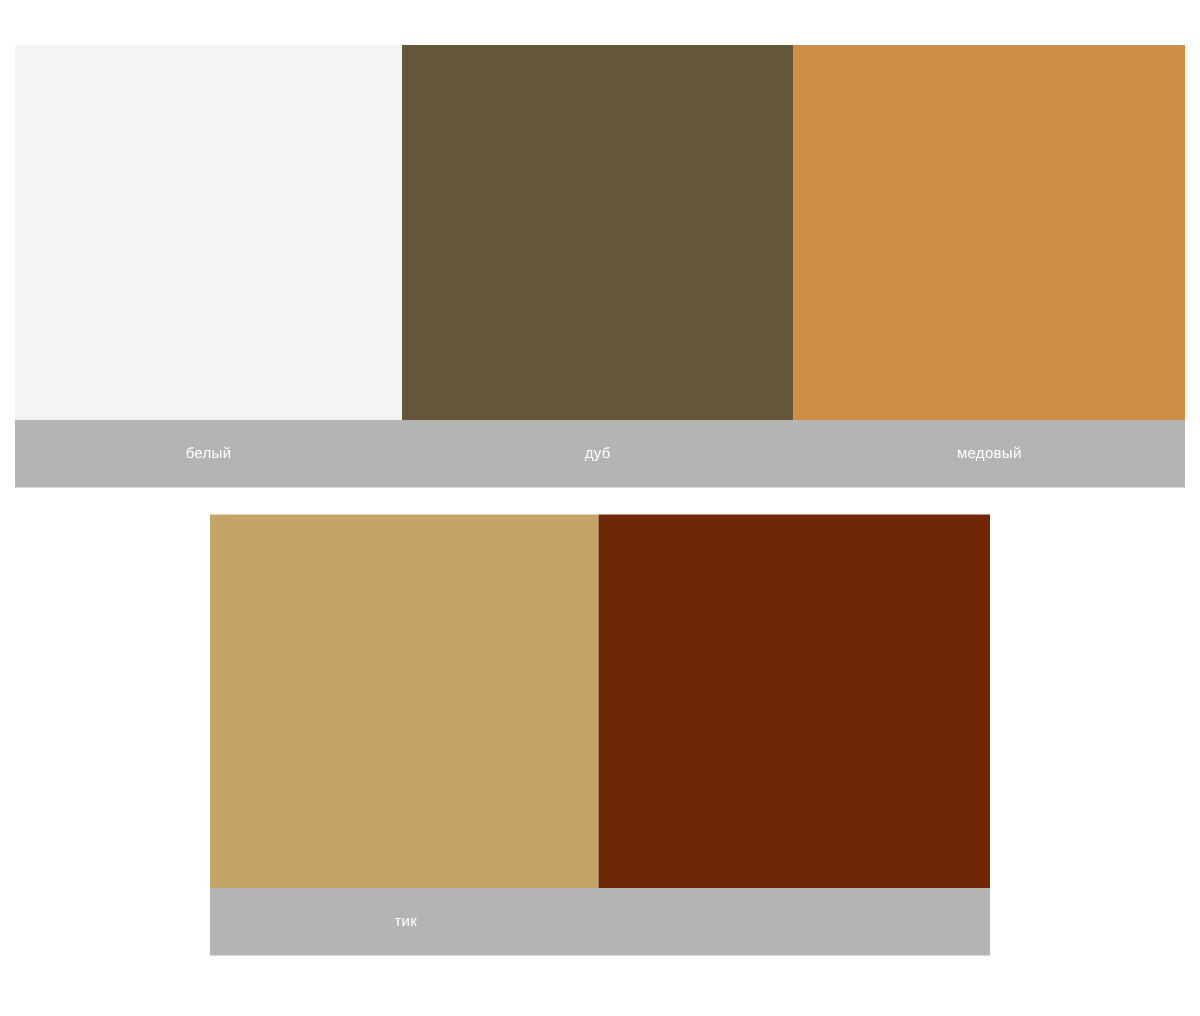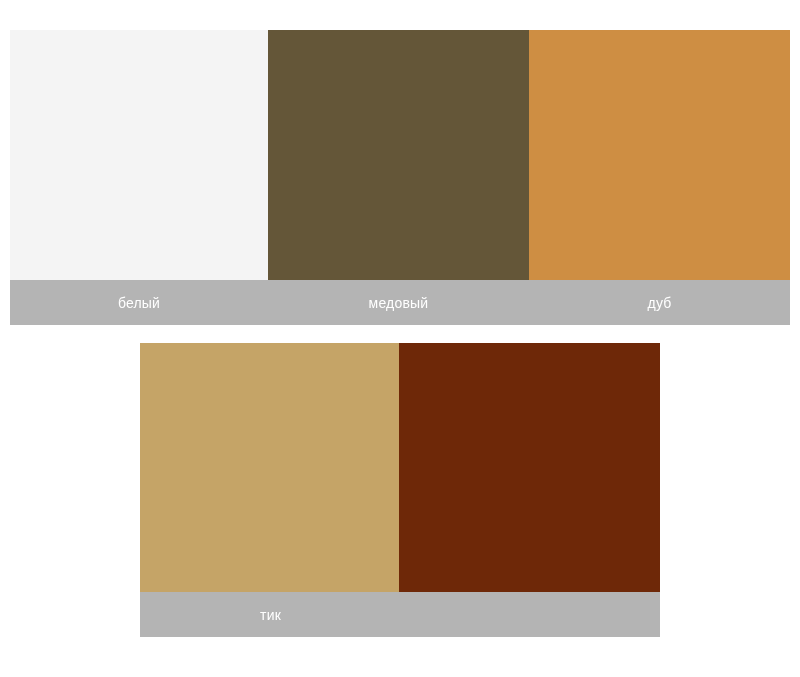--- a/index.html
+++ b/index.html
@@ -73,21 +73,21 @@
     height: 45px;
     background: #b4b4b4;
   }
 
   .caption-cell {
     height: 100%;
     display: flex;
     align-items: center;
     justify-content: center;
     color: #ffffff;
-    font-size: 14px;
+    font-size: 10px;
     letter-spacing: 0.2px;
     line-height: 1;
     user-select: none;
   }
 
   .swatch-row-top .cap-0 { width: 258px; }
   .swatch-row-top .cap-1 { width: 261px; }
   .swatch-row-top .cap-2 { width: 261px; }
 
   .swatch-row-bottom .cap-0 { width: 259px; }
@@ -101,22 +101,22 @@
   <div class="swatch-row swatch-row-top">
 
     <div class="swatch-strip">
       <div class="swatch-tile tile-0" style="background-color: rgb(244, 244, 244);"></div>
       <div class="swatch-tile tile-1" style="background-color: rgb(100, 86, 56);"></div>
       <div class="swatch-tile tile-2" style="background-color: rgb(206, 142, 67);"></div>
     </div>
 
     <div class="caption-bar" style="background-color: rgb(180, 180, 180);">
       <div class="caption-cell cap-0" style="color: rgb(255, 255, 255);">белый</div>
+      <div class="caption-cell cap-1" style="color: rgb(255, 255, 255);">дуб</div>
       <div class="caption-cell cap-2" style="color: rgb(255, 255, 255);">медовый</div>
-      <div class="caption-cell cap-1" style="color: rgb(255, 255, 255);">дуб</div>
     </div>
 
   </div>
 
   <div class="swatch-row swatch-row-bottom">
 
     <div class="swatch-strip">
       <div class="swatch-tile tile-0" style="background-color: rgb(197, 164, 103);"></div>
       <div class="swatch-tile tile-1" style="background-color: rgb(110, 40, 8);"></div>
     </div>

